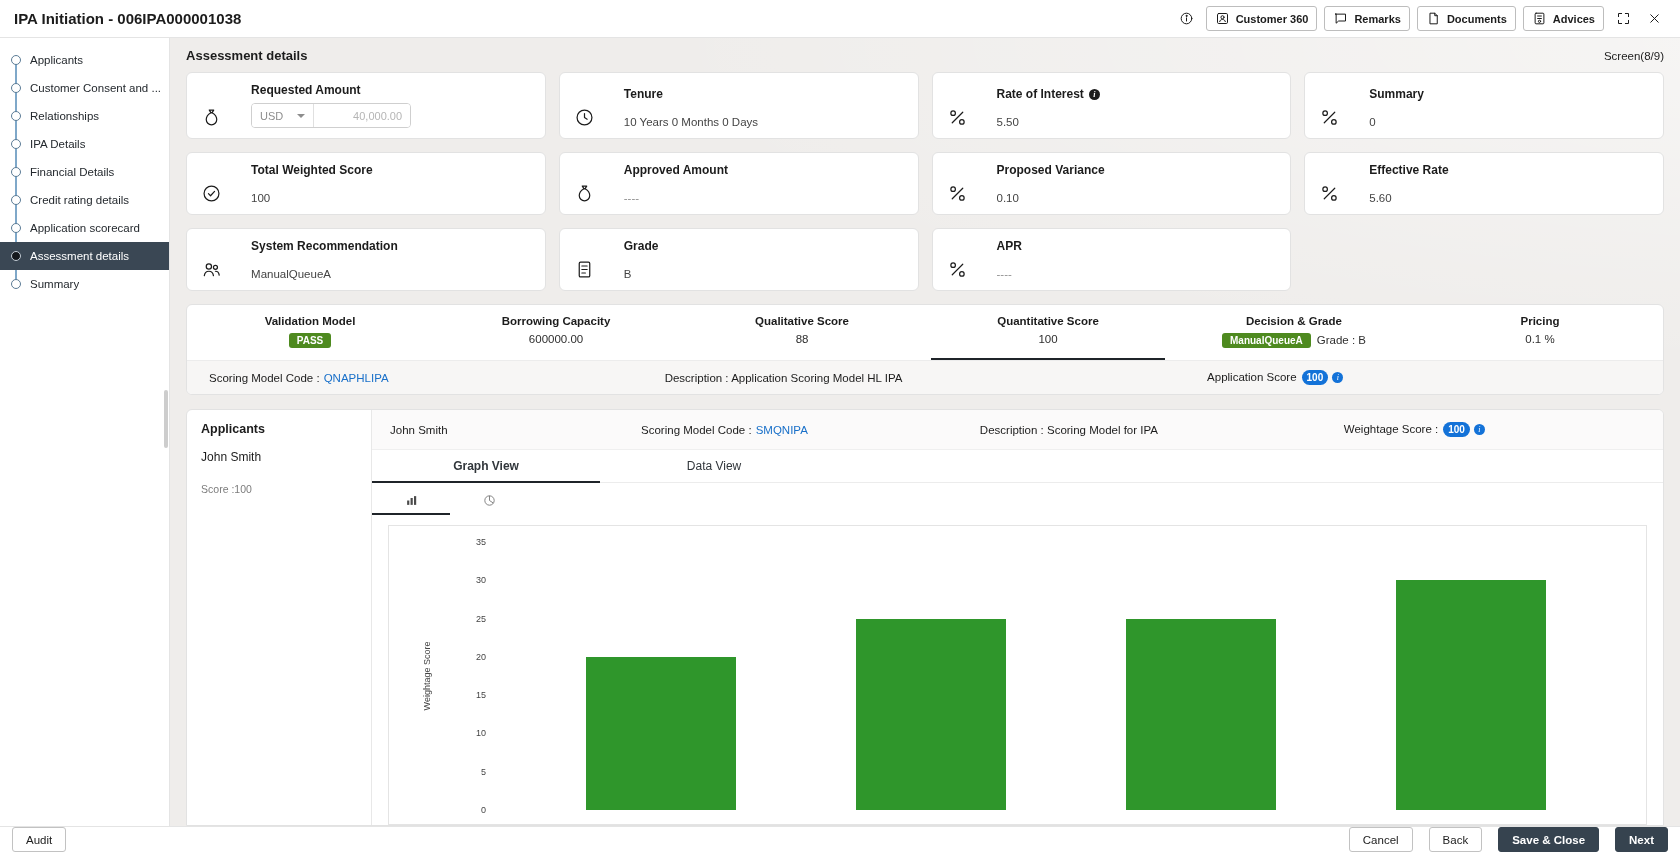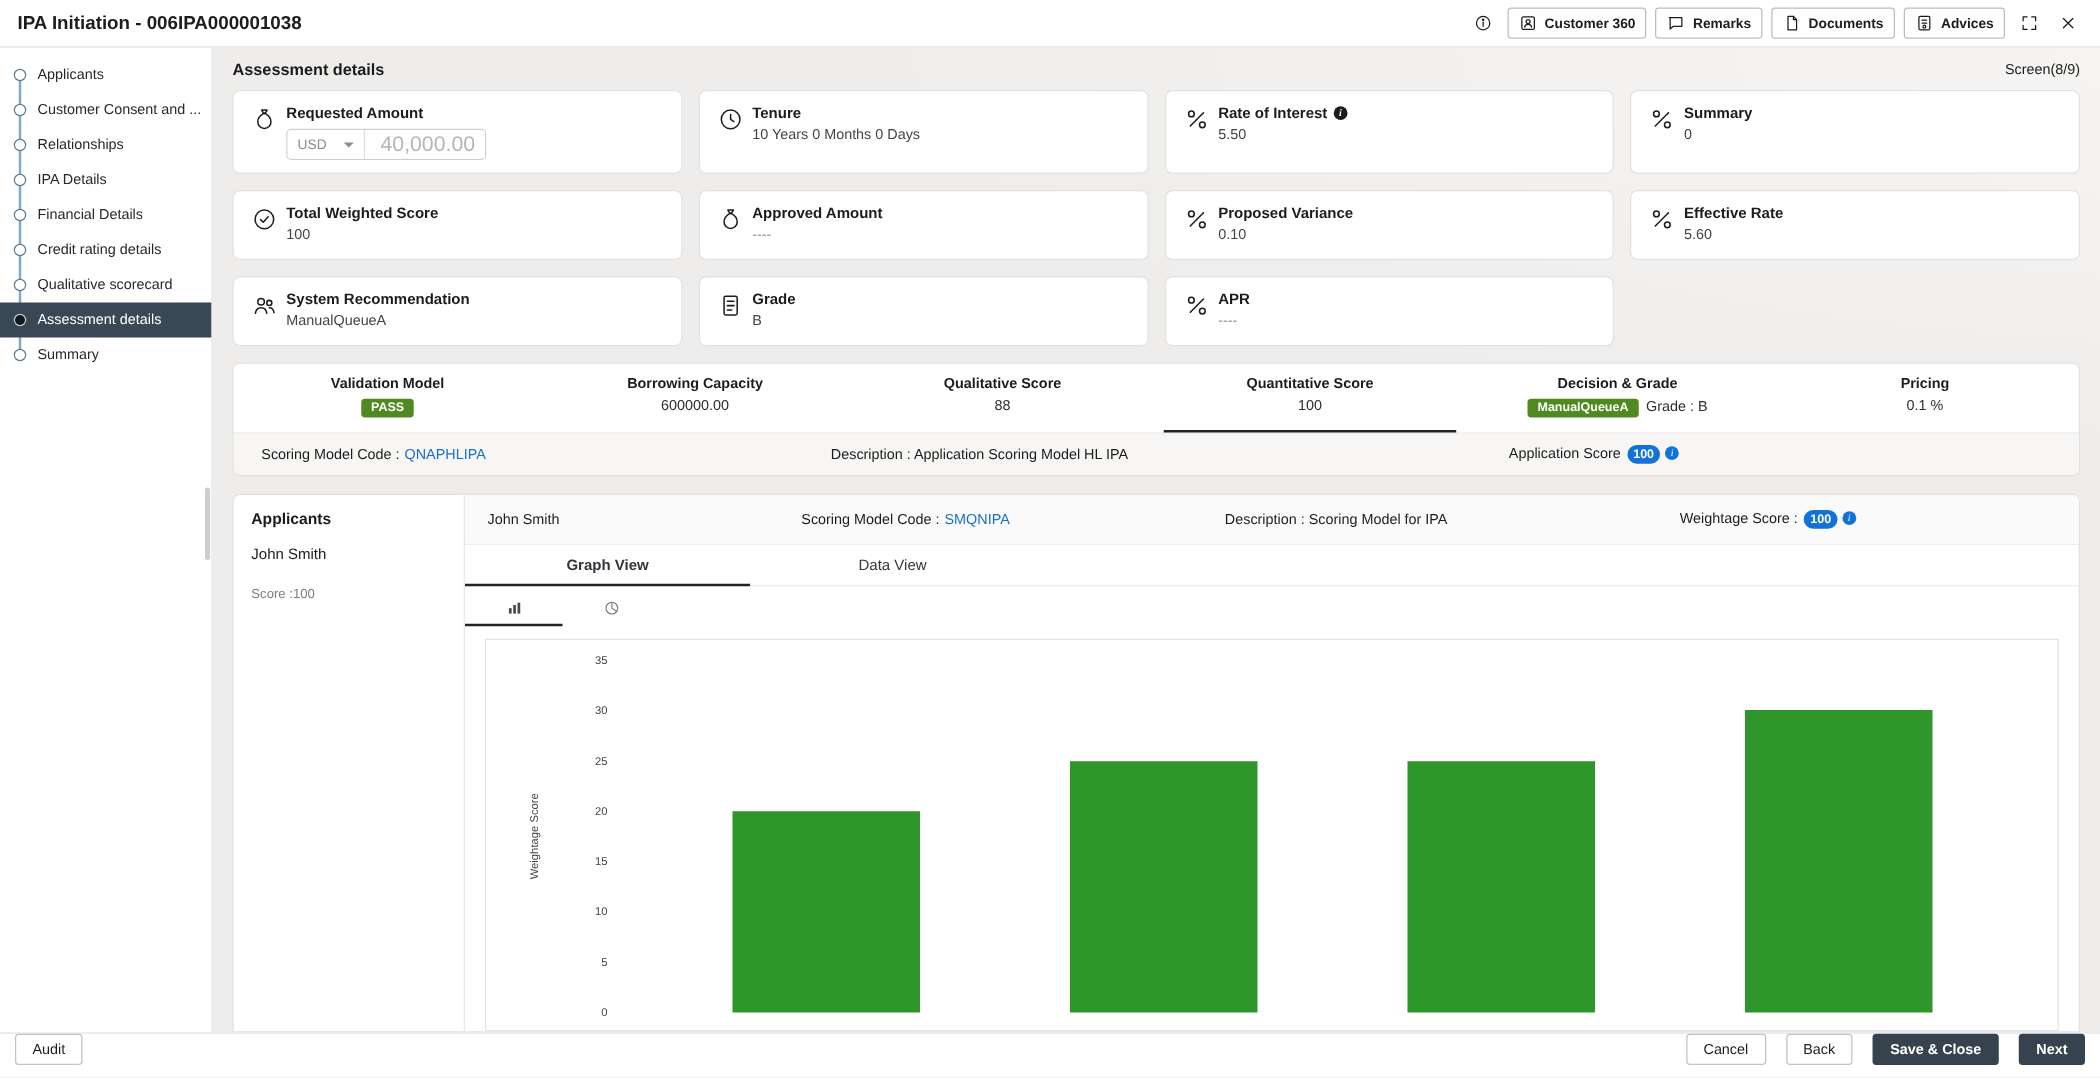--- a/index.html
+++ b/index.html
@@ -31,30 +31,30 @@
   .step.active .dot{background:#14181d;border-color:#c3cdd6}
 
   
   .main{flex:1;min-width:0;display:flex;flex-direction:column;padding:8px 16px 0;overflow:hidden}
   .main-head{display:flex;align-items:center;justify-content:space-between;padding:2px 0 9px}
   .main-title{font-size:13px;font-weight:700}
   .screen-ind{font-size:11.5px}
 
   
   .cards{display:grid;grid-template-columns:repeat(4,1fr);gap:13px}
-  .card{background:#fff;border:1px solid #e2e2e2;border-radius:6px;min-height:56px;padding:10px 14px;display:flex;gap:7px;align-items:flex-start}
+  .card{background:#fff;border:1px solid #e2e2e2;border-radius:6px;min-height:56px;padding:10px 14px;display:flex;gap:29px;align-items:flex-end}
   .ic{width:21px;height:21px;flex:0 0 21px;fill:none;stroke:#1c1c1c;stroke-width:1.4;stroke-linecap:round;stroke-linejoin:round;margin-top:2px}
   .card-body{min-width:0}
   .card-label{font-size:12px;font-weight:600;display:flex;align-items:center;gap:5px;white-space:nowrap}
-  .card-value{font-size:11.5px;color:#444;margin-top:5px}
+  .card-value{font-size:11.5px;color:#444;margin-top:15px}
   .muted{color:#8e8e8e}
   .amt-group{display:flex;margin-top:6px;border:1px solid #cfcfcf;border-radius:4px;overflow:hidden;width:160px;height:25px;background:#fff}
   .cur-select{display:flex;align-items:center;gap:14px;padding:0 8px;font-size:11px;color:#8d8d8d;border-right:1px solid #e0e0e0;background:#fff;cursor:pointer}
   .chev{width:0;height:0;border-left:4px solid transparent;border-right:4px solid transparent;border-top:4px solid #8d8d8d}
-  .amt-input{flex:1;min-width:0;border:none;outline:none;font-family:inherit;font-size:17px;text-align:right;padding:0 8px;color:#444;background:#fff}
+  .amt-input{flex:1;min-width:0;border:none;outline:none;font-family:inherit;font-size:11px;text-align:right;padding:0 8px;color:#444;background:#fff}
   .amt-input::placeholder{color:#b5b5b5}
   .info-dot{display:inline-block;width:11px;height:11px;border-radius:50%;background:#1c1c1c;color:#fff;font-size:8px;line-height:11px;text-align:center;vertical-align:middle;cursor:pointer}
   .info-dot::after{content:"i";font-family:"Liberation Serif",serif;font-style:italic}
   .info-dot.blue{background:var(--badge-blue,#1372d8);margin-left:4px}
 
   
   .summary-card{margin-top:13px;background:#fff;border:1px solid #e2e2e2;border-radius:6px;overflow:hidden}
   .sum-row{display:grid;grid-template-columns:repeat(6,1fr)}
   .sum-cell{text-align:center;padding:10px 6px 12px;position:relative;cursor:pointer}
   .sum-cell.active::after{content:'';position:absolute;left:6px;right:6px;bottom:0;height:2px;background:#1f2429}
@@ -185,21 +185,21 @@
         <div class="step">
             <span class="dot"></span>
             <span class="step-label">Financial Details</span>
           </div>
         <div class="step">
             <span class="dot"></span>
             <span class="step-label">Credit rating details</span>
           </div>
         <div class="step">
             <span class="dot"></span>
-            <span class="step-label">Qualitative scorecard</span>
+            <span class="step-label">Application scorecard</span>
           </div>
         <div class="step active">
             <span class="dot"></span>
             <span class="step-label">Assessment details</span>
           </div>
         <div class="step">
             <span class="dot"></span>
             <span class="step-label">Summary</span>
           </div>
       </div>

